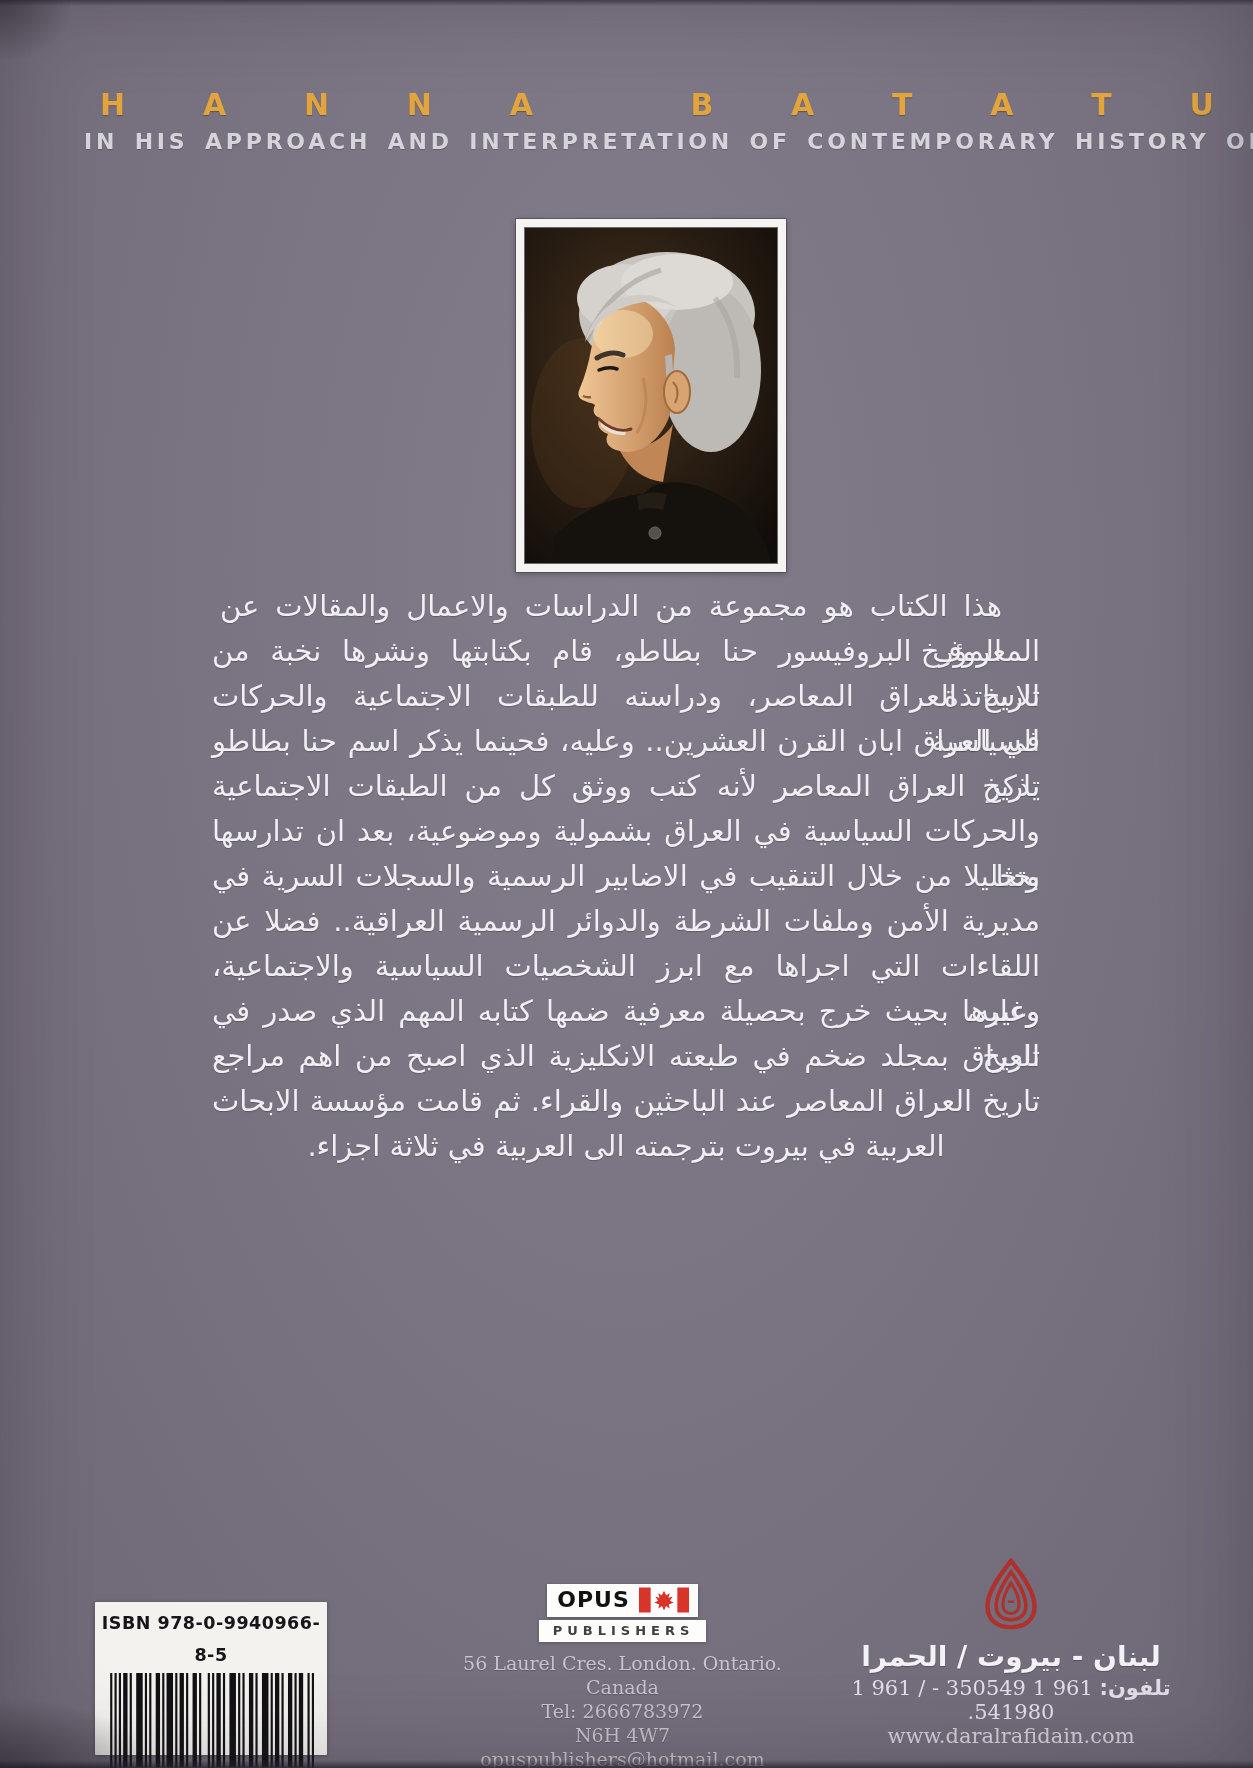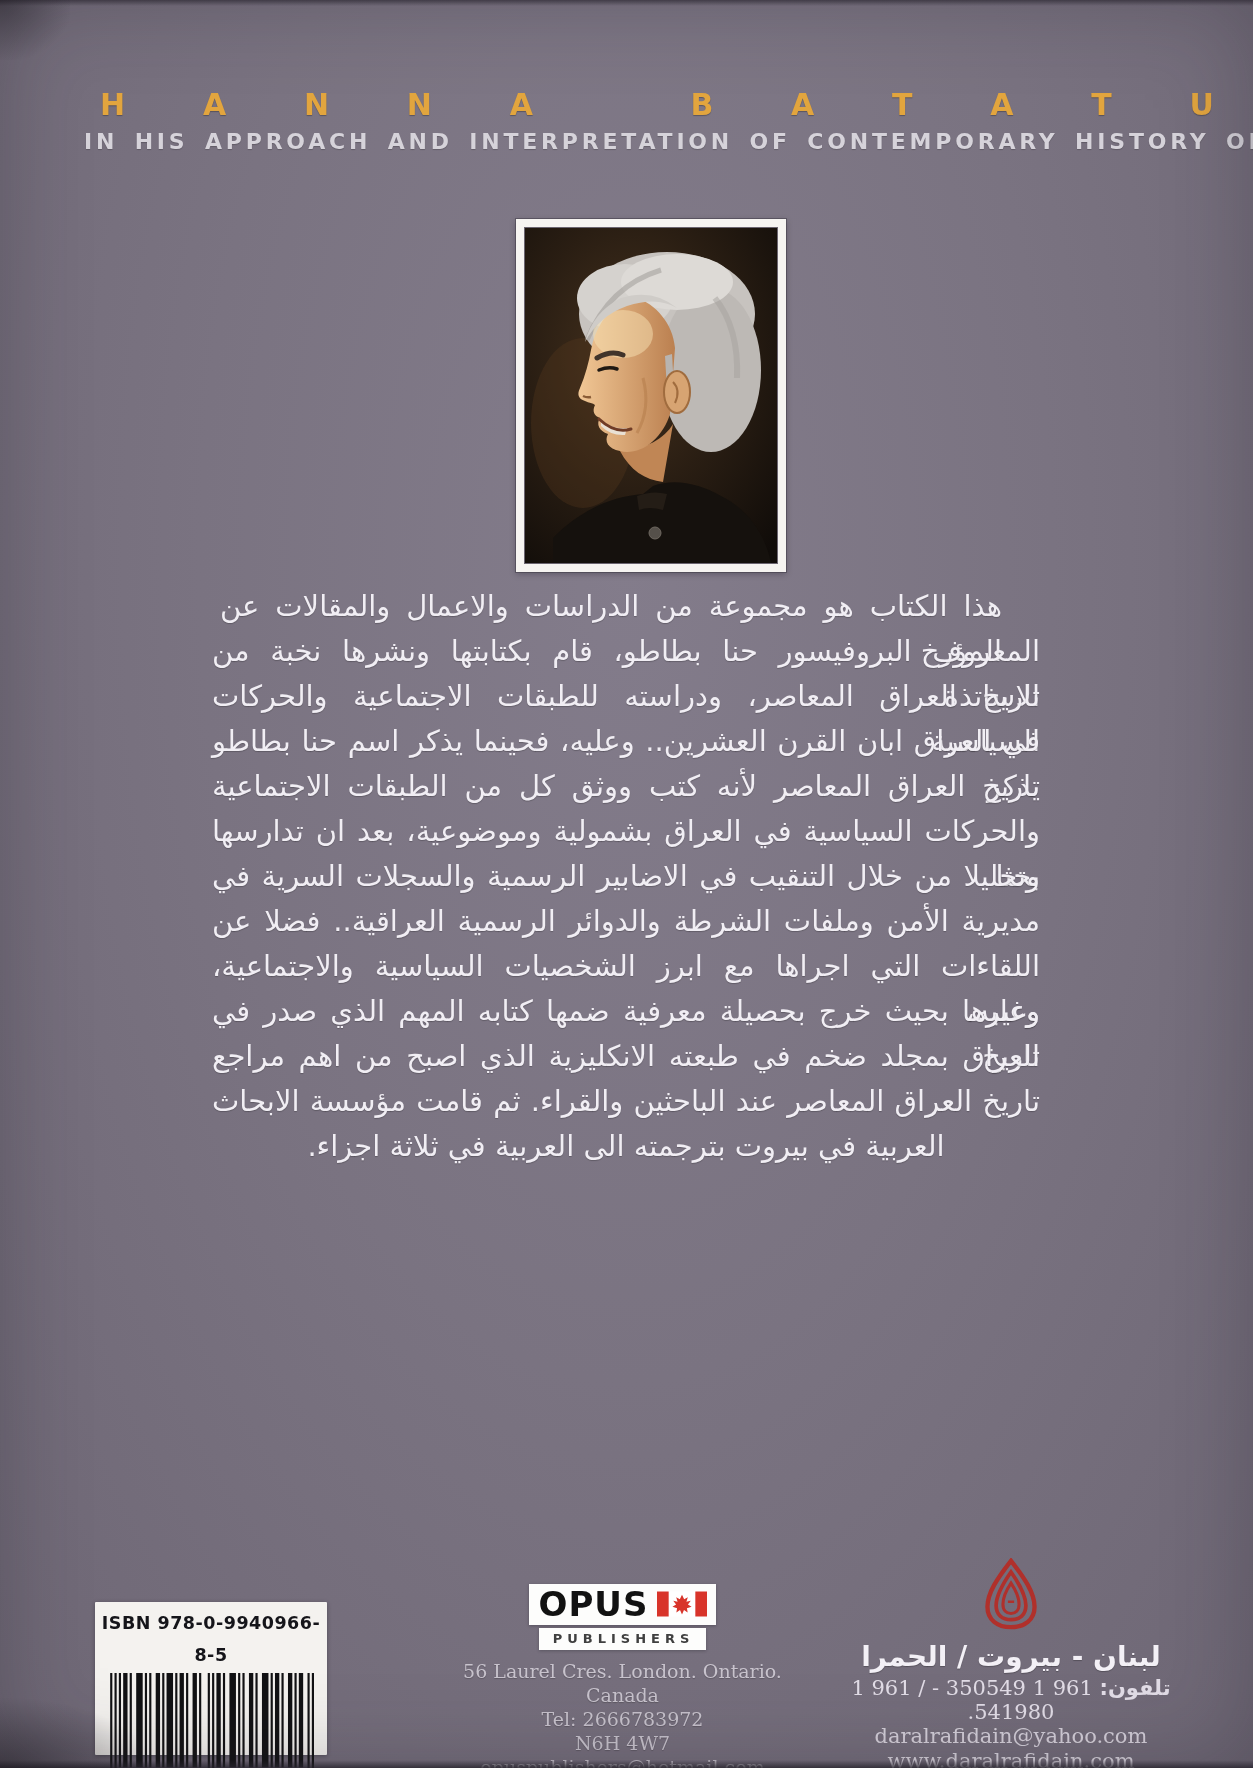--- a/index.html
+++ b/index.html
@@ -71,21 +71,21 @@
   .bd-lead{position:absolute;left:-11px;bottom:0;}
   .bd-g1{position:absolute;left:17%;width:34%;bottom:0;text-align:center;letter-spacing:2px;background:#f4f2ef;}
   .bd-g2{position:absolute;left:56%;width:34%;bottom:0;text-align:center;letter-spacing:2px;background:#f4f2ef;}
 
   
   .opus-block{position:absolute;left:455px;top:1584px;width:335px;text-align:center;}
   .opus-logo{
     display:inline-flex;align-items:center;gap:9px;background:#fdfdfc;
     padding:3px 9px 4px 10px;box-shadow:0 1px 3px rgba(30,26,36,.35);
   }
-  .opus-name{font-size:34px;font-weight:800;letter-spacing:1px;color:#121212;line-height:1;}
+  .opus-name{font-size:22px;font-weight:800;letter-spacing:1px;color:#121212;line-height:1;}
   .publishers-strip{
     display:inline-block;background:#fdfdfc;margin-top:3px;padding:3px 12px 4px 14px;
     font-size:13px;font-weight:700;letter-spacing:5px;color:#404040;
     box-shadow:0 1px 3px rgba(30,26,36,.3);
   }
   .opus-lines{margin-top:9px;font-family:"DejaVu Serif", serif;color:#c8c3cd;
     font-size:19px;line-height:24px;text-shadow:0 1px 1px rgba(0,0,0,.2);}
 
   
   .rafidain-block{position:absolute;left:828px;top:1558px;width:366px;text-align:center;}
@@ -267,21 +267,20 @@
         <path d="M50 22 C36 42 26 60 26 76 C26 91 36 99 50 99 C64 99 74 91 74 76 C74 60 64 42 50 22 Z" stroke-width="6"></path>
         <path d="M50 40 C42 52 37 64 37 74 C37 84 43 89 50 89 C57 89 63 84 63 74 C63 64 58 52 50 40 Z" stroke-width="5"></path>
         <path d="M45 70 h10" stroke-width="4"></path>
       </g>
     </svg>
     <div class="raf-location">لبنان - بيروت / الحمرا</div>
     <div class="raf-phone">
       <b>تلفون:</b>
       <span>961 1 350549 - / 961 1 541980.</span>
     </div>
-    <div class="raf-line">daralrafidain@yahoo.com</div>
     <div class="raf-line">www.daralrafidain.com</div>
   </div>
 
   <div class="vignette"></div>
   <div class="edge-top"></div>
   <div class="edge-bottom"></div>
   <div class="corner-bl"></div>
   <div class="corner-tl"></div>
 </div>
 

